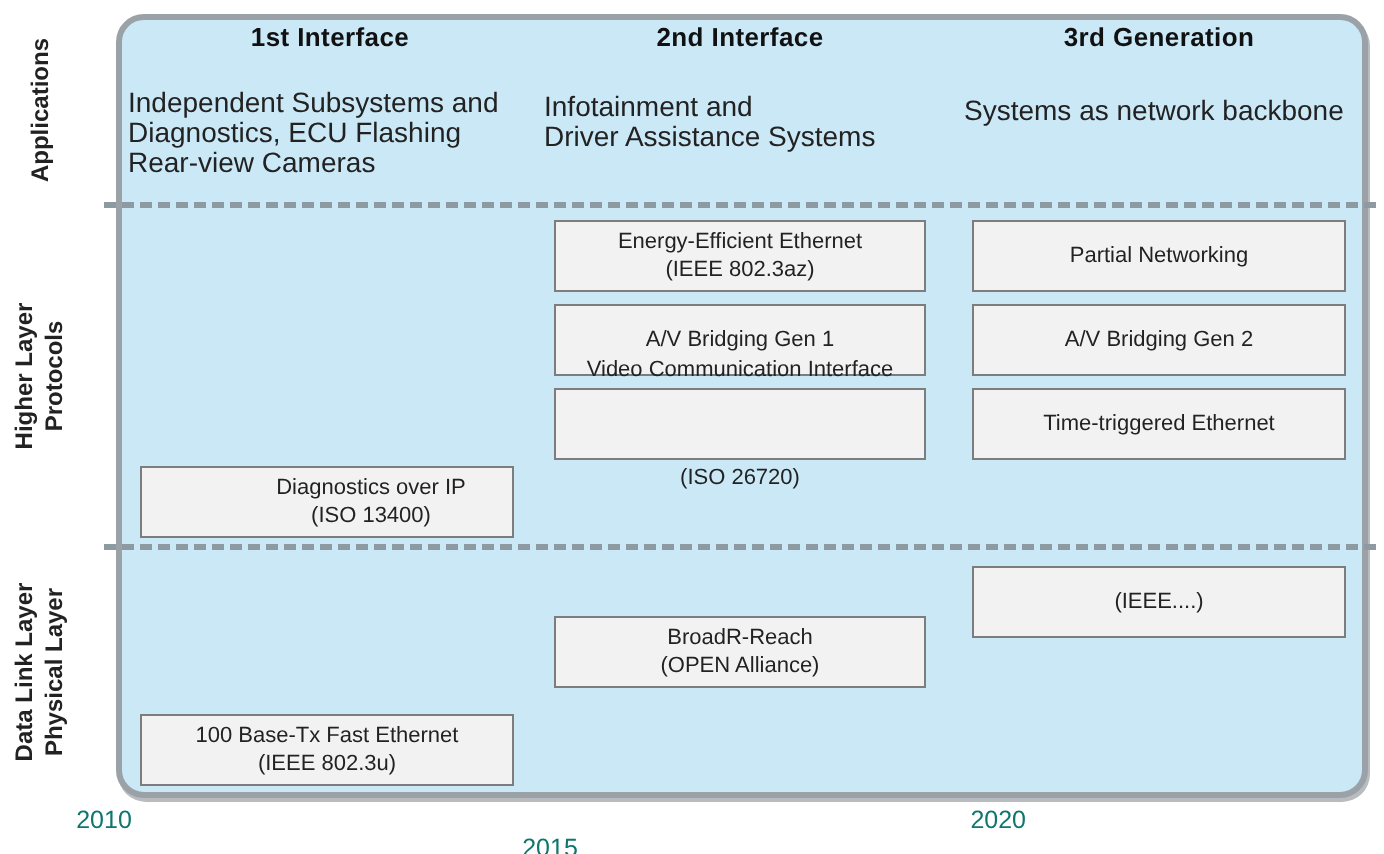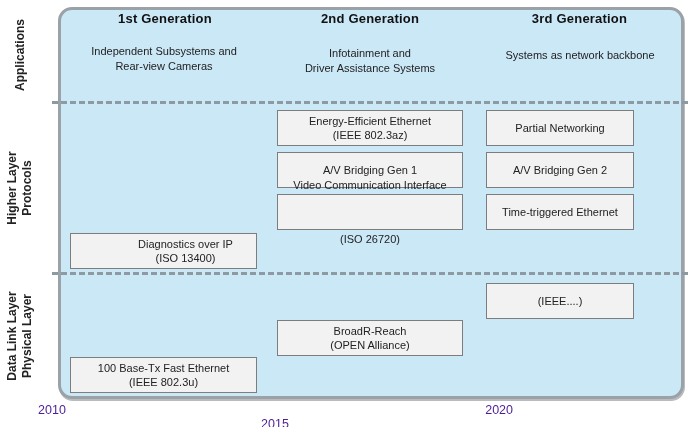--- a/index.html
+++ b/index.html
@@ -32,56 +32,56 @@
   
   .gen-header{
     position:absolute;top:11px;
     font-size:13px;font-weight:bold;
     text-align:center;color:#111;
     letter-spacing:.2px;
   }
   
   .app-text{
     position:absolute;
-    font-size:11px;line-height:15px;
-    text-align:center;color:#222;
+    font-size:14px;line-height:15px;
+    text-align:left;color:#222;
   }
   
   .tbox{
     position:absolute;
     height:36px;
     background:#f2f2f2;
     border:1px solid #7d7d7d;
     display:flex;flex-direction:column;
     align-items:center;justify-content:center;
     font-size:11px;line-height:14px;
     text-align:center;color:#222;
     box-sizing:border-box;
   }
   .col1{left:70px;width:187px;}
   .col2{left:277px;width:186px;}
-  .col3{left:486px;width:148px;}
+  .col3{left:486px;width:187px;}
   
   .vlabel{
     position:absolute;
     display:flex;flex-direction:column;
     align-items:center;justify-content:center;
     transform:rotate(-90deg);
     font-size:12px;line-height:15px;
     font-weight:bold;color:#222;
     text-align:center;white-space:nowrap;
   }
   #vlabel-applications{left:-50px;top:35px;width:140px;height:40px;}
   #vlabel-higher{left:-60px;top:168px;width:160px;height:40px;}
   #vlabel-datalink{left:-65px;top:316px;width:170px;height:40px;}
   
   .year{
     position:absolute;top:403px;
     width:60px;text-align:center;
-    font-size:12.5px;color:#4c1d95;
+    font-size:12.5px;color:#0f766e;
   }
 </style>
 </head>
 <body>
 
 <div id="stage">
 
   <div id="panel"></div>
 
   <div class="vlabel" id="vlabel-applications">
@@ -92,26 +92,27 @@
     <span>Protocols</span>
   </div>
   <div class="vlabel" id="vlabel-datalink">
     <span>Data Link Layer</span>
     <span>Physical Layer</span>
   </div>
 
   <div class="dash-line" id="dash-1"></div>
   <div class="dash-line" id="dash-2"></div>
 
-  <div class="gen-header" style="left:70px;width:190px;">1st Generation</div>
-  <div class="gen-header" style="left:277px;width:186px;">2nd Generation</div>
+  <div class="gen-header" style="left:70px;width:190px;">1st Interface</div>
+  <div class="gen-header" style="left:277px;width:186px;">2nd Interface</div>
   <div class="gen-header" style="left:486px;width:187px;">3rd Generation</div>
 
   <div class="app-text" style="left:64px;top:44px;width:200px;">
     <div>Independent Subsystems and</div>
+    <div>Diagnostics, ECU Flashing</div>
     <div>Rear-view Cameras</div>
   </div>
   <div class="app-text" style="left:272px;top:46px;width:196px;">
     <div>Infotainment and</div>
     <div>Driver Assistance Systems</div>
   </div>
   <div class="app-text" style="left:482px;top:48px;width:196px;">
     <div>Systems as network backbone</div>
   </div>
 
@@ -138,21 +139,21 @@
   </div>
 
   <div class="tbox col1" style="top:233px;padding-left:44px;">
     <div>Diagnostics over IP</div>
     <div>(ISO 13400)</div>
   </div>
 
   <div class="tbox col3" style="top:283px;">
     <div>(IEEE....)</div>
   </div>
-  <div class="tbox col2" style="top:320px;">
+  <div class="tbox col2" style="top:308px;">
     <div>BroadR-Reach</div>
     <div>(OPEN Alliance)</div>
   </div>
   <div class="tbox col1" style="top:357px;">
     <div>100 Base-Tx Fast Ethernet</div>
     <div>(IEEE 802.3u)</div>
   </div>
 
   <div class="year" style="left:22px;">2010</div>
   <div class="year" style="left:245px;margin-top:14px;">2015</div>

